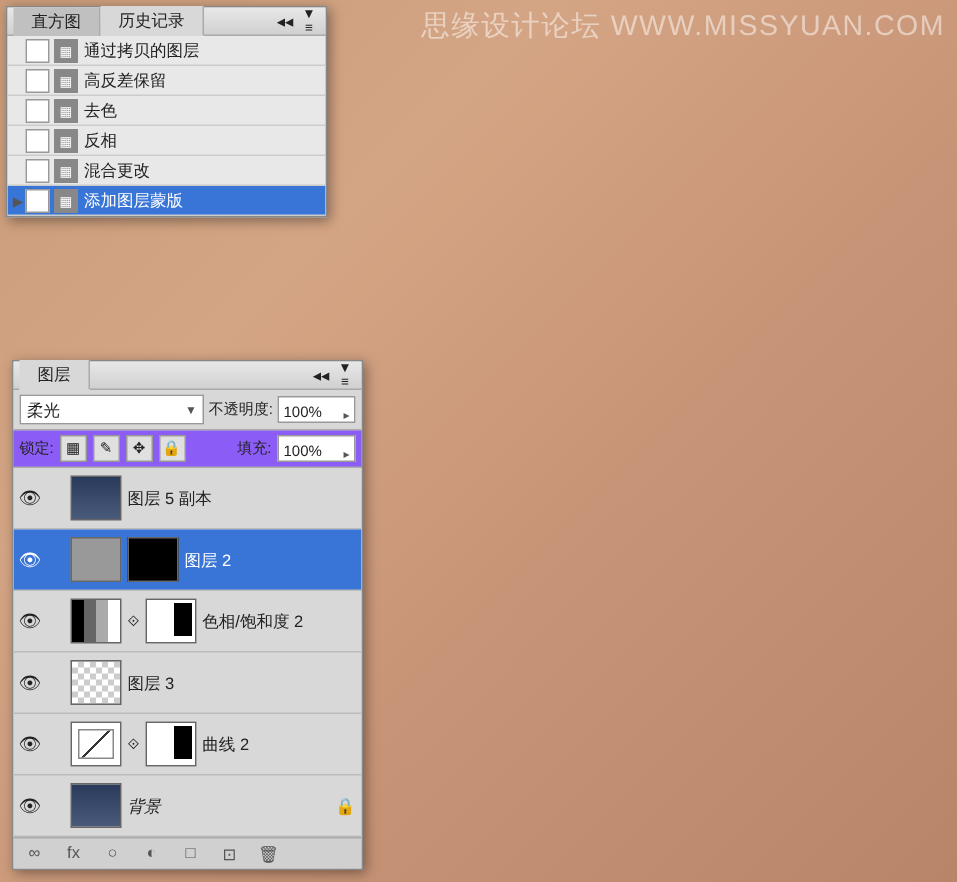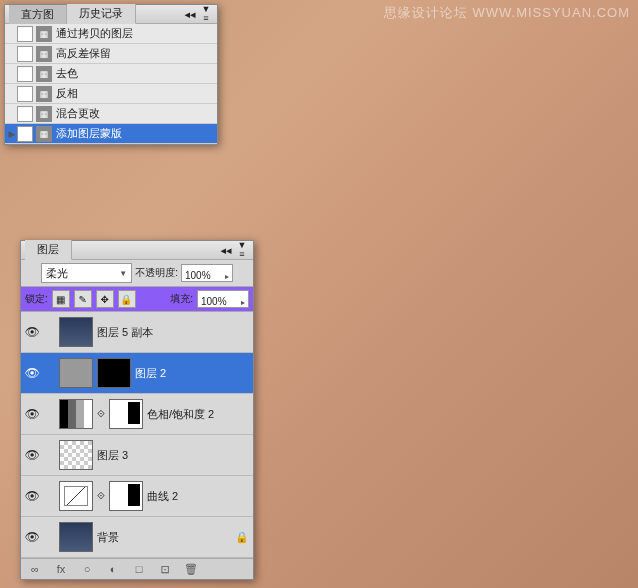--- a/index.html
+++ b/index.html
@@ -1,31 +1,31 @@
 <!DOCTYPE html>
 <html><head>
 <meta charset="utf-8">
 <style>
 body{margin:0;width:638px;height:588px;background:linear-gradient(135deg,#c99b7a 0%,#d4a584 30%,#c89477 60%,#b88568 100%);font-family:"Microsoft YaHei",Arial,sans-serif;font-size:11px;color:#222;position:relative;overflow:hidden}
-.watermark{position:absolute;top:4px;right:8px;color:rgba(255,255,255,.5);font-size:13px;letter-spacing:1px}
+.watermark{position:absolute;top:4px;right:8px;color:rgba(255,255,255,.5);font-size:19px;letter-spacing:1px}
 .panel{position:absolute;background:#d3d3d3;border:1px solid #888;box-shadow:2px 2px 8px rgba(0,0,0,.4)}
 .panel-header{background:linear-gradient(#e8e8e8,#d0d0d0);height:18px;display:flex;align-items:center;border-bottom:1px solid #aaa;padding:0 4px}
 .tab{padding:2px 12px;font-size:11px;border-right:1px solid #aaa;cursor:pointer}
 .tab.active{background:#d8d8d8;border-bottom:1px solid #d8d8d8}
 .tab.inactive{background:#c0c0c0}
 .collapse{margin-left:auto;width:18px;height:14px;display:flex;align-items:center;justify-content:center;cursor:pointer}
 .menu-btn{width:14px;text-align:center;cursor:pointer;font-size:9px;line-height:9px}
 .hist-list{background:#e8e8e8;overflow-y:auto}
 .hist-row{display:flex;align-items:center;height:19px;border-bottom:1px solid #ccc;padding:0 2px}
 .hist-row.sel{background:#3875d7;color:#fff}
 .hist-check{width:14px;height:14px;border:1px solid #999;background:#fff;margin-right:3px}
 .hist-icon{width:16px;height:16px;background:#888;margin-right:4px;display:flex;align-items:center;justify-content:center;color:#fff;font-size:9px}
 .hist-play{width:10px;color:#555;font-size:9px;text-align:center}
-.layers-panel{top:240px;left:20px;width:232px}
-.lp-ctrl{display:flex;align-items:center;padding:3px 20px;border-bottom:1px solid #aaa;background:#d8d8d8;gap:3px}
+.layers-panel{top:240px;left:8px;width:232px}
+.lp-ctrl{display:flex;align-items:center;padding:3px 4px;border-bottom:1px solid #aaa;background:#d8d8d8;gap:3px}
 .sel-box{border:1px solid #999;background:#fff;height:18px;display:flex;align-items:center;padding:0 4px;flex:1}
 .dd-arrow{margin-left:auto;font-size:8px;color:#555}
 .lbl{font-size:10px}
 .pct-box{border:1px solid #999;background:#fff;width:44px;height:16px;display:flex;align-items:flex-end;padding:0 3px;font-size:10px}
 .lock-row{display:flex;align-items:center;padding:3px 4px;border-bottom:1px solid #aaa;background:#8b5cf6;gap:4px}
 .lock-ic{width:16px;height:16px;border:1px solid #999;background:#e0e0e0;display:flex;align-items:center;justify-content:center;font-size:10px}
 .layer-list{background:#d8d8d8;max-height:280px;overflow-y:auto}
 .layer-row{display:flex;align-items:center;min-height:36px;border-bottom:1px solid #bbb;padding:2px 4px;gap:4px}
 .layer-row.sel{background:#3875d7;color:#fff}
 .eye{width:14px;height:14px;display:flex;align-items:center;justify-content:center;font-size:12px;cursor:pointer}
@@ -34,21 +34,21 @@
 .thumb.face{background:linear-gradient(#2a3a5a,#4a5a7a)}
 .thumb.gray{background:#999}
 .thumb.mask-b{background:#000}
 .thumb.mask-w{background:#fff;position:relative}
 .thumb.mask-w::after{content:"";position:absolute;right:2px;top:2px;width:12px;height:22px;background:#000}
 .thumb.adj{background:linear-gradient(90deg,#000 0%,#000 25%,#666 25%,#666 50%,#aaa 50%,#aaa 75%,#fff 75%)}
 .thumb.curve{background:#fff;position:relative}
 .thumb.curve::after{content:"";position:absolute;left:4px;top:4px;right:4px;bottom:4px;border:1px solid #888;background:linear-gradient(135deg,transparent 48%,#333 48%,#333 52%,transparent 52%)}
 .thumb.checker{background:repeating-conic-gradient(#ccc 0 25%,#fff 0 50%) 0 0/8px 8px}
 .layer-name{font-size:11px}
-.layer-name.italic{}
+.layer-name.italic{font-style:italic}
 .panel-footer{height:20px;background:#d0d0d0;border-top:1px solid #aaa;display:flex;align-items:center;padding:0 6px;gap:10px}
 .ft-ic{width:16px;height:16px;display:flex;align-items:center;justify-content:center;font-size:11px;color:#555;cursor:pointer}
 .link-glyph{font-size:10px}
 </style>
 </head>
 <body>
 
 <div class="watermark">思缘设计论坛 WWW.MISSYUAN.COM</div>
 
 <div class="panel" style="top:4px;left:4px;width:212px">

